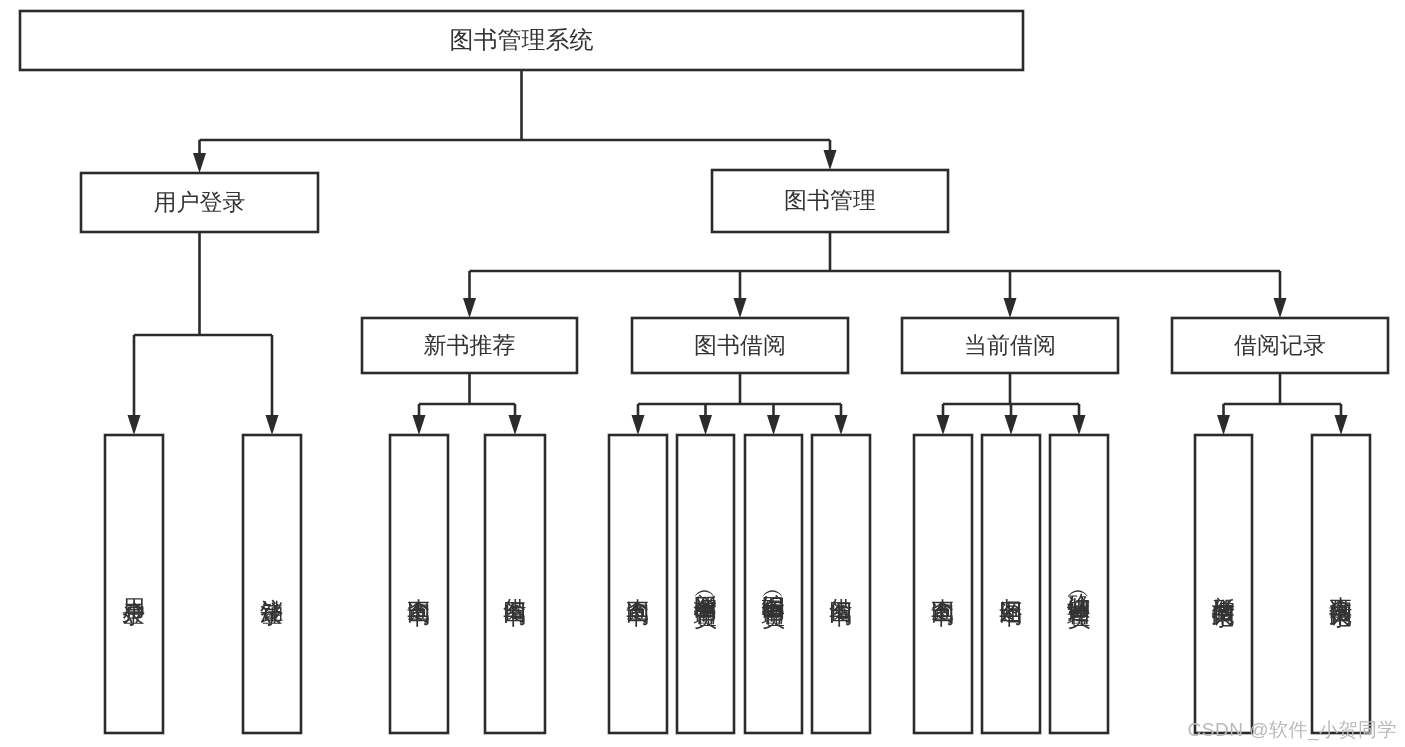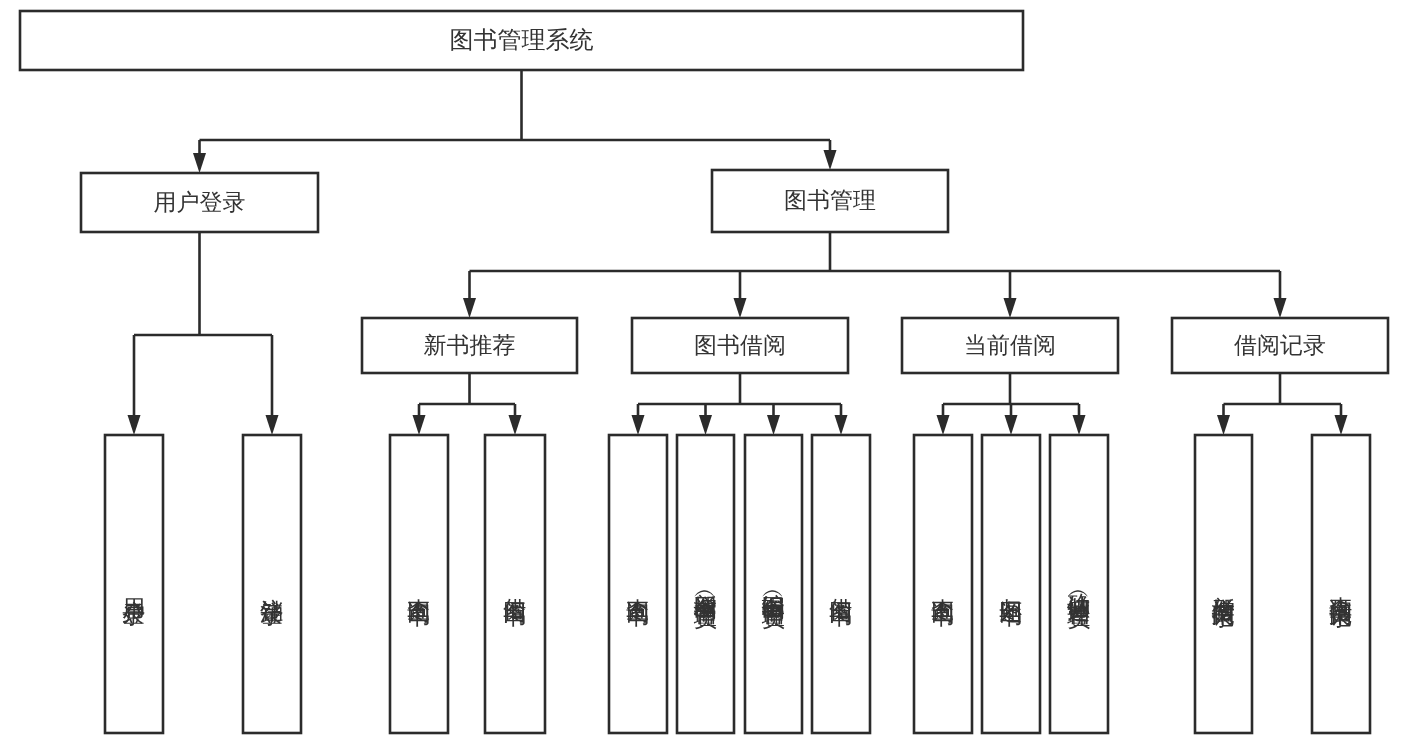--- a/index.html
+++ b/index.html
@@ -219,14 +219,15 @@
         <div class="vert-label">确认归还（管理员）</div>
       </div>
       <div class="vert-label-wrap" style="left: 1195px; top: 435px; width: 57px; height: 298px;">
         <div class="vert-label">新增借阅记录</div>
       </div>
       <div class="vert-label-wrap" style="left: 1312px; top: 435px; width: 58px; height: 298px;">
         <div class="vert-label">查询借阅记录</div>
       </div>
     </div>
 
+  <div class="watermark">CSDN @软件_小贺同学</div>
 
 </div>
 
 </body></html>

